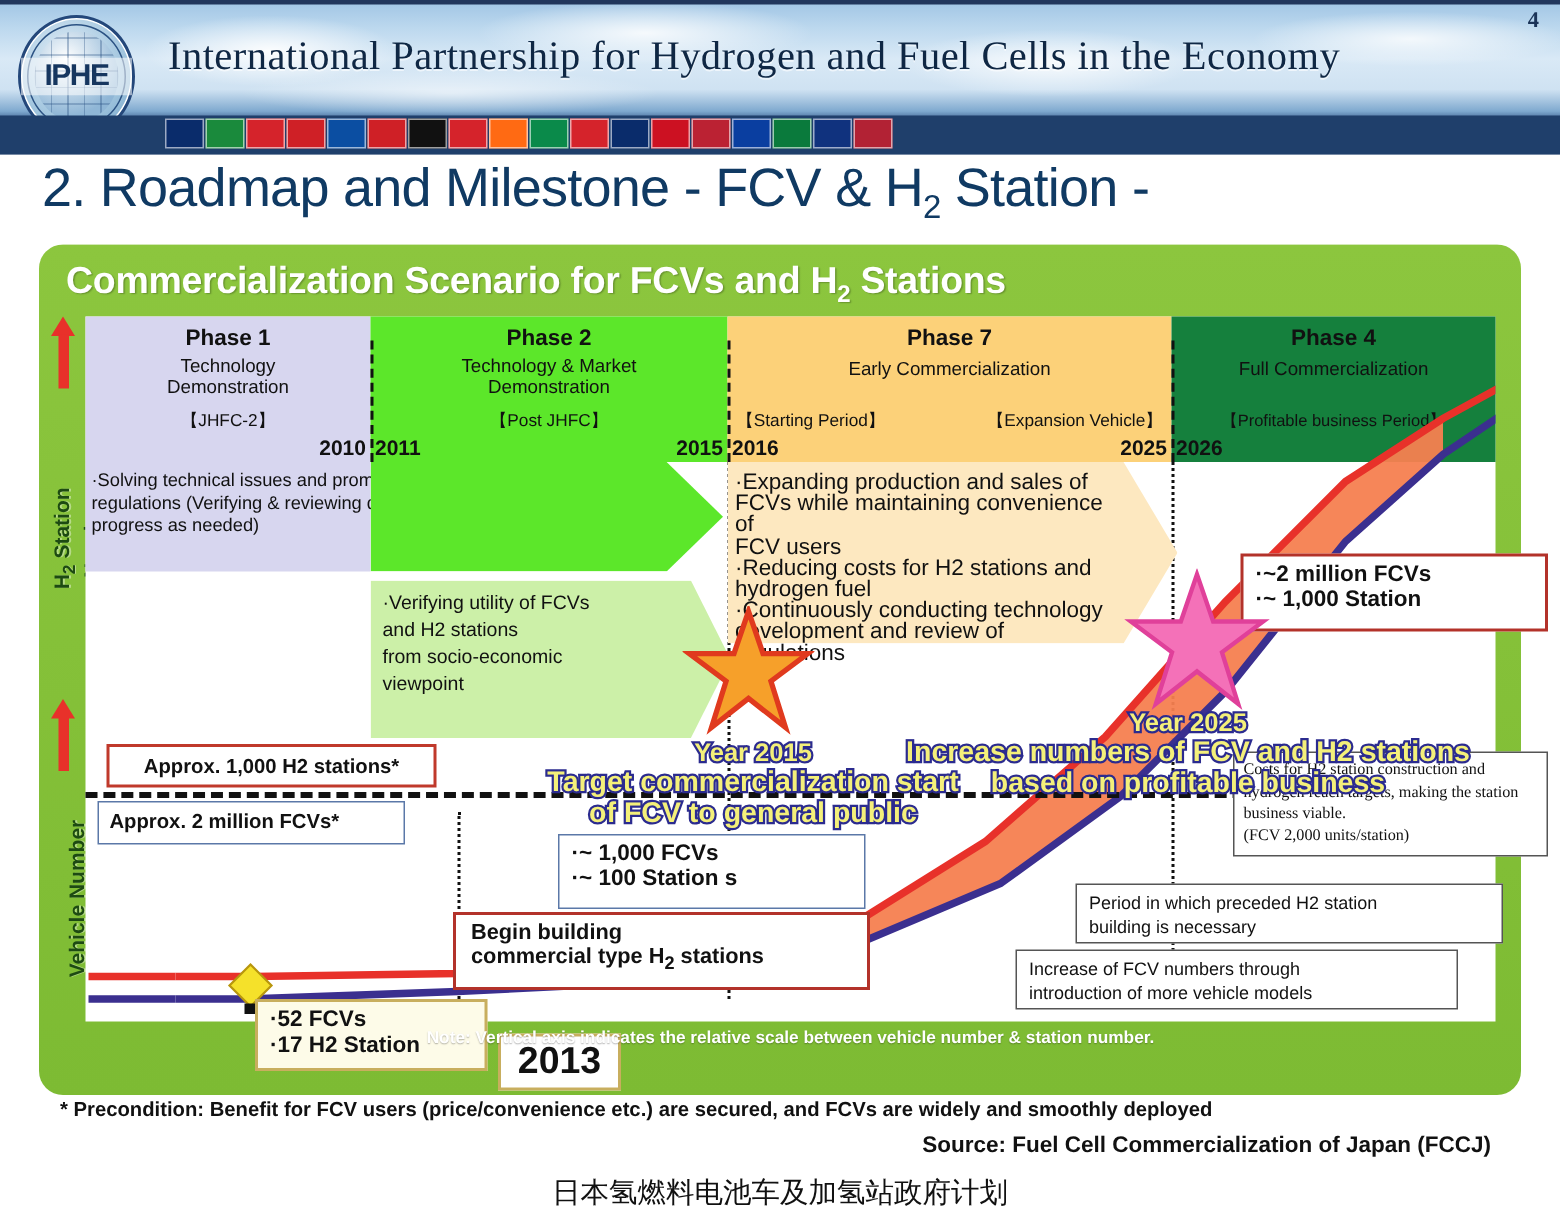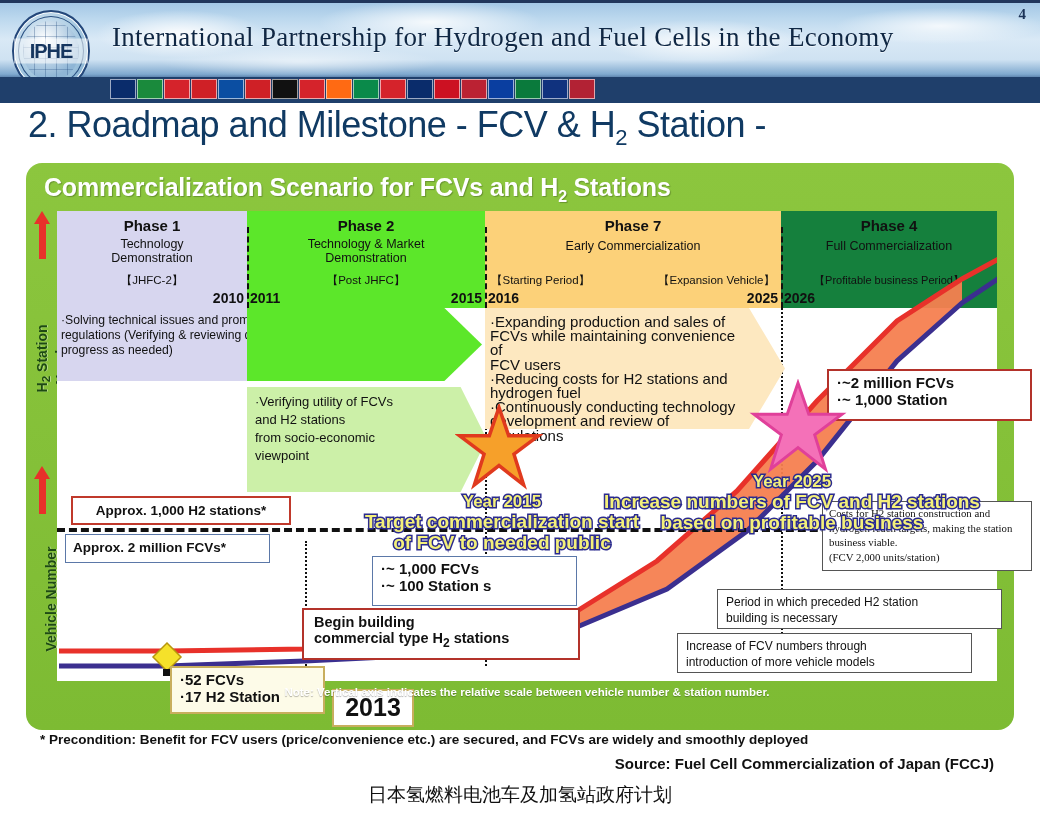--- a/index.html
+++ b/index.html
@@ -305,21 +305,21 @@
     </div>
     <div class="star" style="left:692px;top:168px;">
       <svg width="98" height="98" viewBox="0 0 100 100">
         <polygon points="50,4 61,36 95,36 67,57 78,92 50,70 22,92 33,57 5,36 39,36" fill="#f471b8" stroke="#e0409a" stroke-width="3"></polygon>
       </svg>
     </div>
 
     <div class="outtext" style="left:280px;top:282px;width:330px;">
       <span class="l1">Year 2015</span>
       <span class="l2">Target commercialization start</span>
-      <span class="l2">of FCV to needed public</span>
+      <span class="l2">of FCV to general public</span>
     </div>
 
     <div class="outtext" style="left:520px;top:262px;width:430px;">
       <span class="l1">Year 2025</span>
       <span class="l2">Increase numbers of FCV and H2 stations</span>
       <span class="l2">based on profitable business</span>
     </div>
 
   </div>
 

